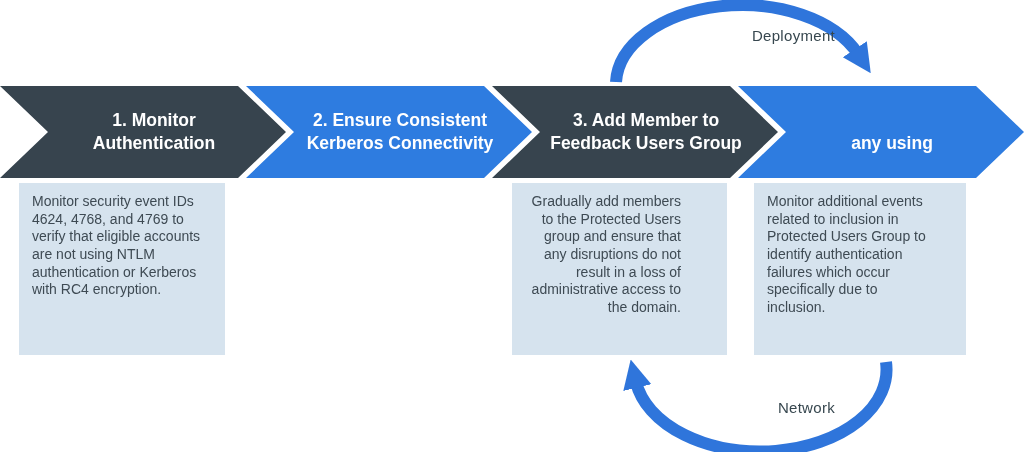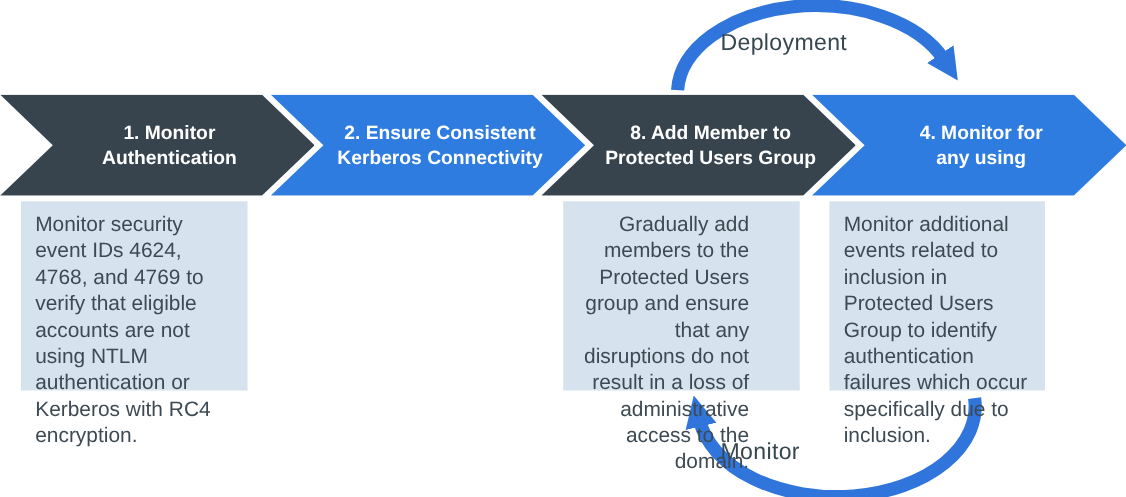--- a/index.html
+++ b/index.html
@@ -21,22 +21,22 @@
     position: absolute;
     left: 0; top: 0;
     width: 1024px; height: 452px;
     pointer-events: none;
   }
 
   
   .cycle-label {
     position: absolute;
     width: 180px;
-    text-align: left;
-    font-size: 21px;
+    text-align: right;
+    font-size: 15px;
     font-weight: 400;
     color: #37474F;
     letter-spacing: 0.3px;
   }
   .cycle-label.deployment { left: 655px; top: 27px; }
   .cycle-label.feedback   { left: 655px; top: 399px; }
 
   
   .steps-row {
     position: absolute;
@@ -71,27 +71,27 @@
 
   
   .desc-box {
     position: absolute;
     top: 183px;
     height: 172px;
     background: #D6E3EE;
     box-sizing: border-box;
     padding: 10px 0 0 13px;
     color: #3E4A53;
-    font-size: 19px;
+    font-size: 14px;
     line-height: 1.26;
   }
   .desc-box.b1 { left: 19px;  width: 206px; }
   .desc-box.b2 { left: 253px; width: 215px; }
   .desc-box.b3 { left: 512px; width: 215px; }
-  .desc-box.b4 { left: 754px; width: 196px; }
+  .desc-box.b4 { left: 754px; width: 212px; }
   .desc-box.b1 .desc-inner { width: 172px; }
   .desc-box.b2 .desc-inner { width: 168px; }
   .desc-box.b3 .desc-inner { width: 156px; text-align: right; }
   .desc-box.b4 .desc-inner { width: 167px; }
 </style>
 </head>
 <body>
 
 <div class="canvas">
 
@@ -99,44 +99,44 @@
     <defs>
       <marker id="arrowhead" viewBox="0 0 10 10" refX="2" refY="5" markerWidth="2.4" markerHeight="2.9" orient="auto">
         <path d="M 0 0 L 10 5 L 0 10 z" fill="#2F75DB"></path>
       </marker>
     </defs>
     <path d="M 616 82 A 126 80 0 0 1 858 54" fill="none" stroke="#2F75DB" stroke-width="12" marker-end="url(#arrowhead)"></path>
     <path d="M 886 362 A 126 82 0 0 1 636 382" fill="none" stroke="#2F75DB" stroke-width="12" marker-end="url(#arrowhead)"></path>
   </svg>
 
   <div class="cycle-label deployment">Deployment</div>
-  <div class="cycle-label feedback">Monitor</div>
+  <div class="cycle-label feedback">Network</div>
 
   <div class="steps-row">
     <div class="chevron dark">
       <div class="chevron-title">
         <span><span>1. Monitor</span><br>
         <span>Authentication</span></span>
       </div>
     </div>
     <div class="chevron blue">
       <div class="chevron-title">
         <span><span>2. Ensure Consistent</span><br>
         <span>Kerberos Connectivity</span></span>
       </div>
     </div>
     <div class="chevron dark">
       <div class="chevron-title">
-        <span><span>8. Add Member to</span><br>
-        <span>Protected Users Group</span></span>
+        <span><span>3. Add Member to</span><br>
+        <span>Feedback Users Group</span></span>
       </div>
     </div>
     <div class="chevron blue">
       <div class="chevron-title">
-        <span><span>4. Monitor for</span><br>
+        <span><br>
         <span>any using</span></span>
       </div>
     </div>
   </div>
 
   <div class="desc-box b1">
     <div class="desc-inner">Monitor security event IDs 4624, 4768, and 4769 to verify that eligible accounts are not using NTLM authentication or Kerberos with RC4 encryption.</div>
   </div>
   <div class="desc-box b3">
     <div class="desc-inner">Gradually add members to the Protected Users group and ensure that any disruptions do not result in a loss of administrative access to the domain.</div>

